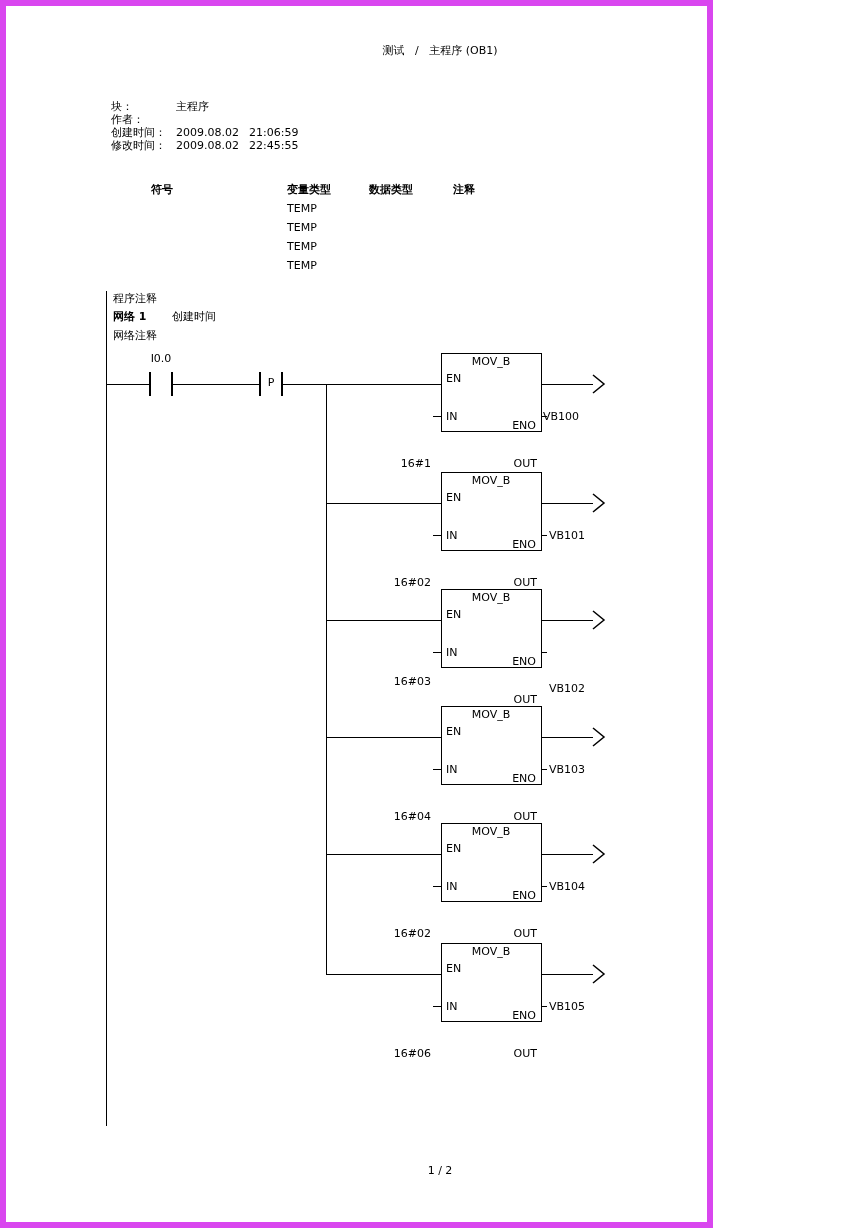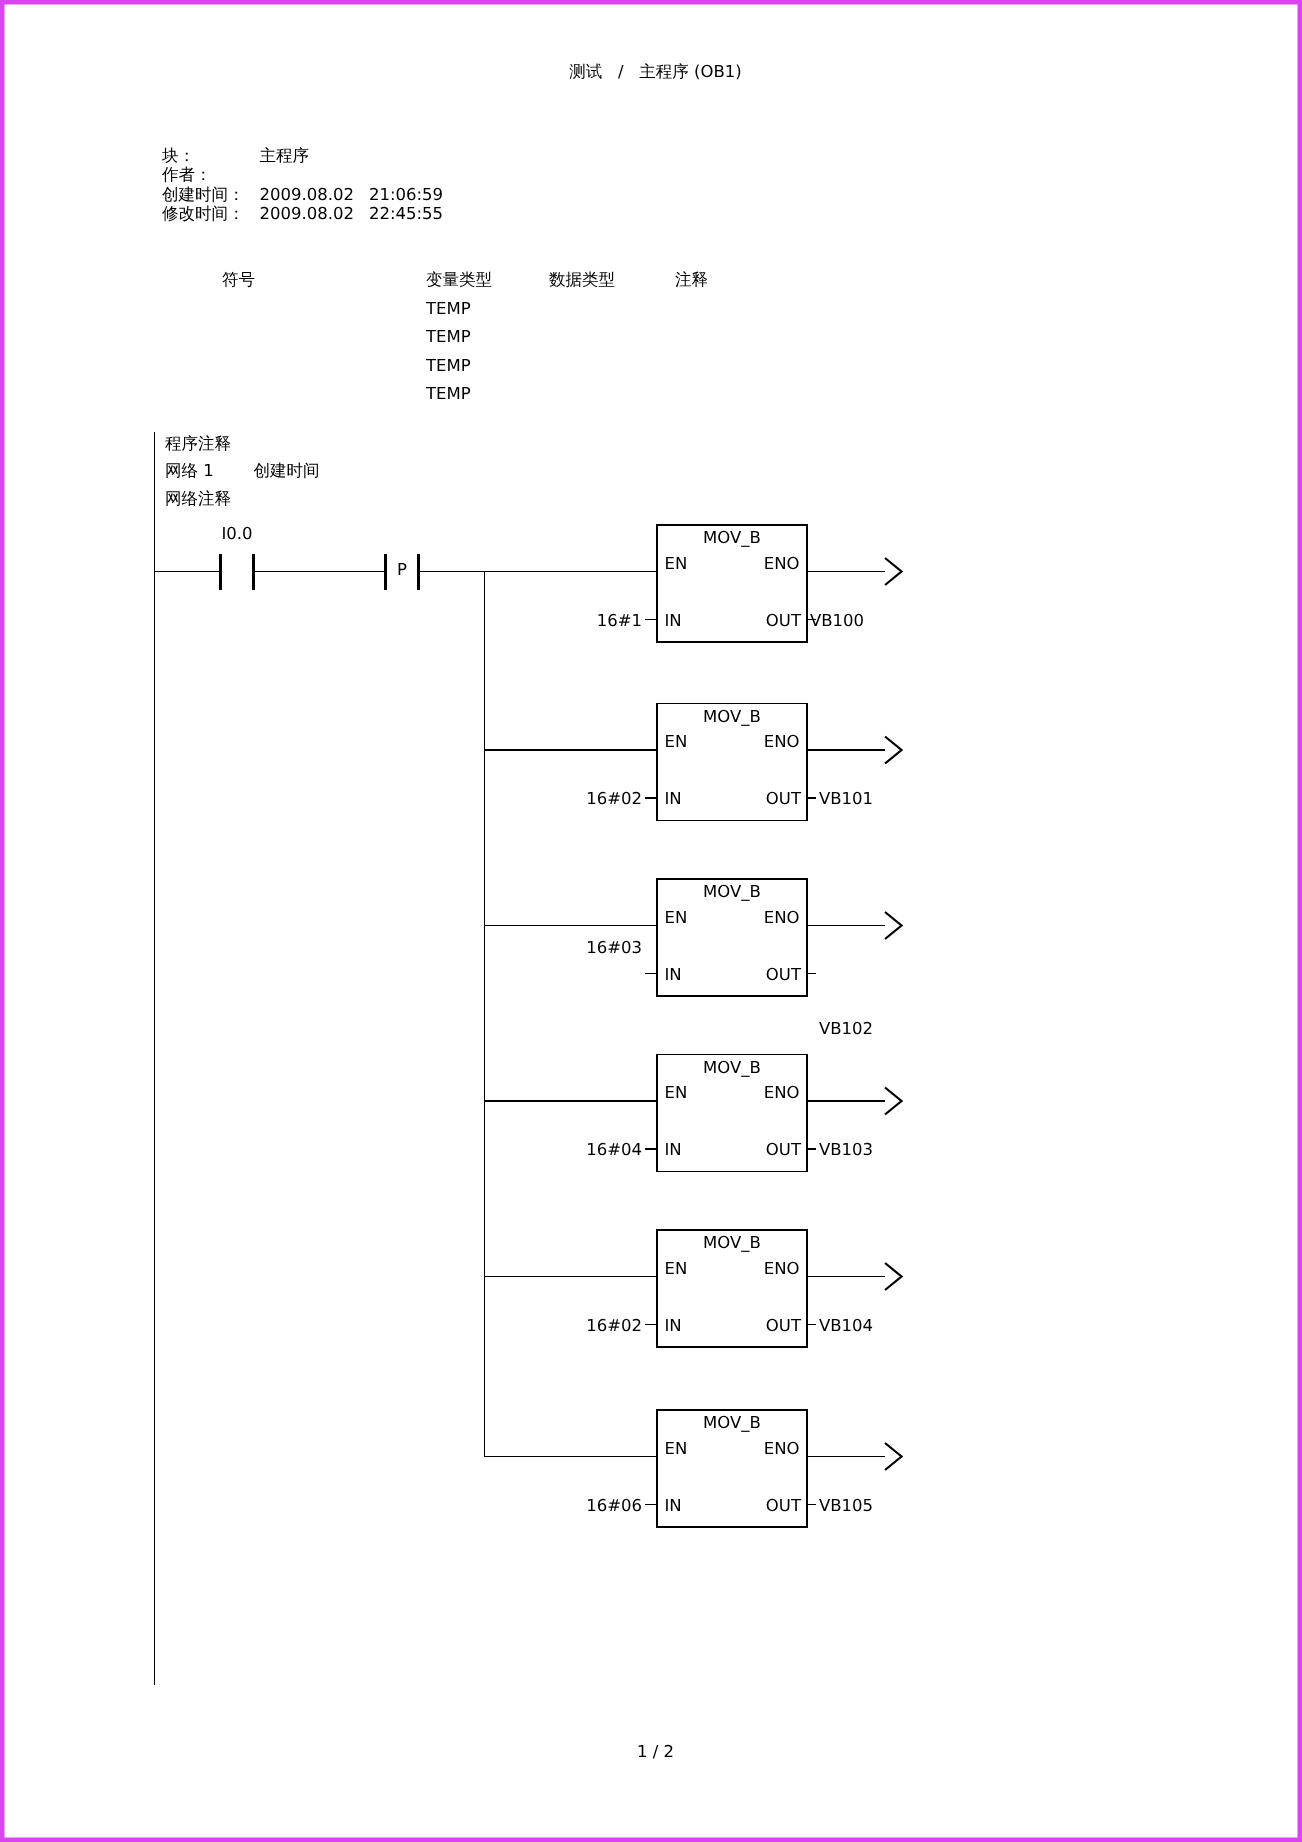--- a/index.html
+++ b/index.html
@@ -1,34 +1,34 @@
 <!DOCTYPE html>
 <html><head>
 <meta charset="utf-8">
 <style>
   html,body { margin:0; padding:0; background:#fff; }
   .page {
     position:relative;
-    width:868px; height:1228px;
+    width:713px; height:1228px;
     box-sizing:border-box;
-    border:3px solid #d946ef;
+    border:6px solid #d946ef;
     background:#fff;
     font-family:"DejaVu Sans", sans-serif;
     overflow:hidden;
   }
   .t {
     position:absolute;
     font-size:11px;
     line-height:13px;
     color:#000;
     white-space:pre;
   }
   .c { text-align:center; }
-  .r { text-align:right; }
-  .b { font-weight:normal; }
+  .r { text-align:right;margin-top:47px; }
+  .b { font-weight:bold; }
   .wires { position:absolute; left:0; top:0; }
 </style>
 </head>
 <body>
 
 <div class="page">
 
   <svg class="wires" width="868" height="1228" viewBox="0 0 868 1228" shape-rendering="crispEdges">
     <g stroke="#000" stroke-width="1" fill="none">
 

